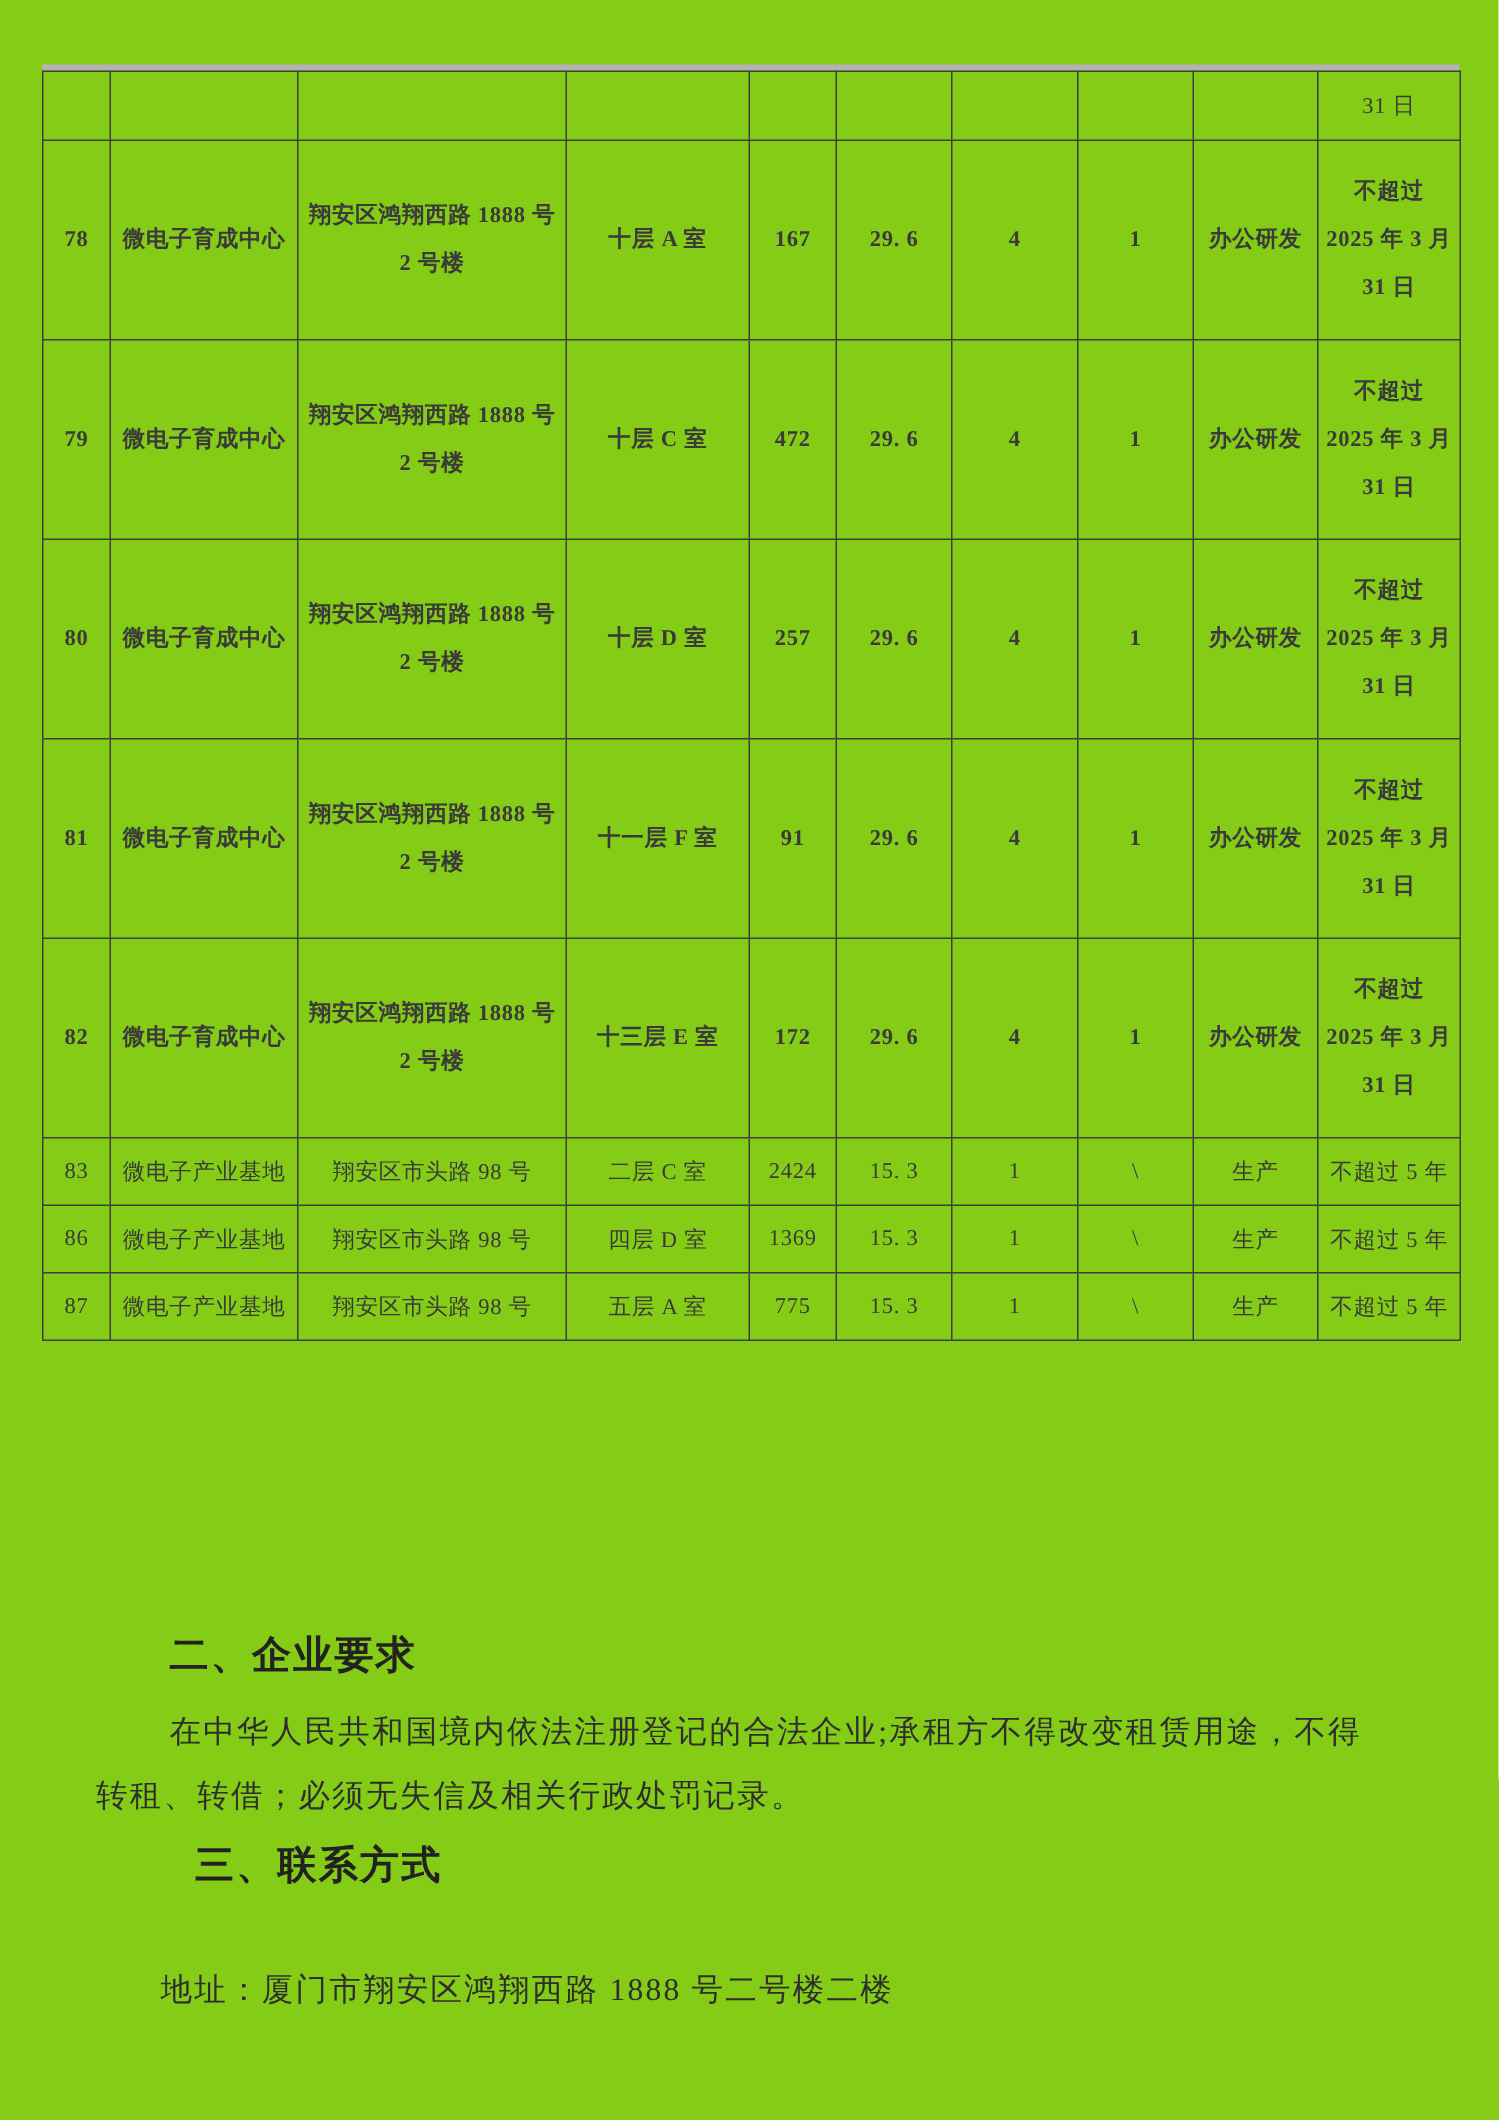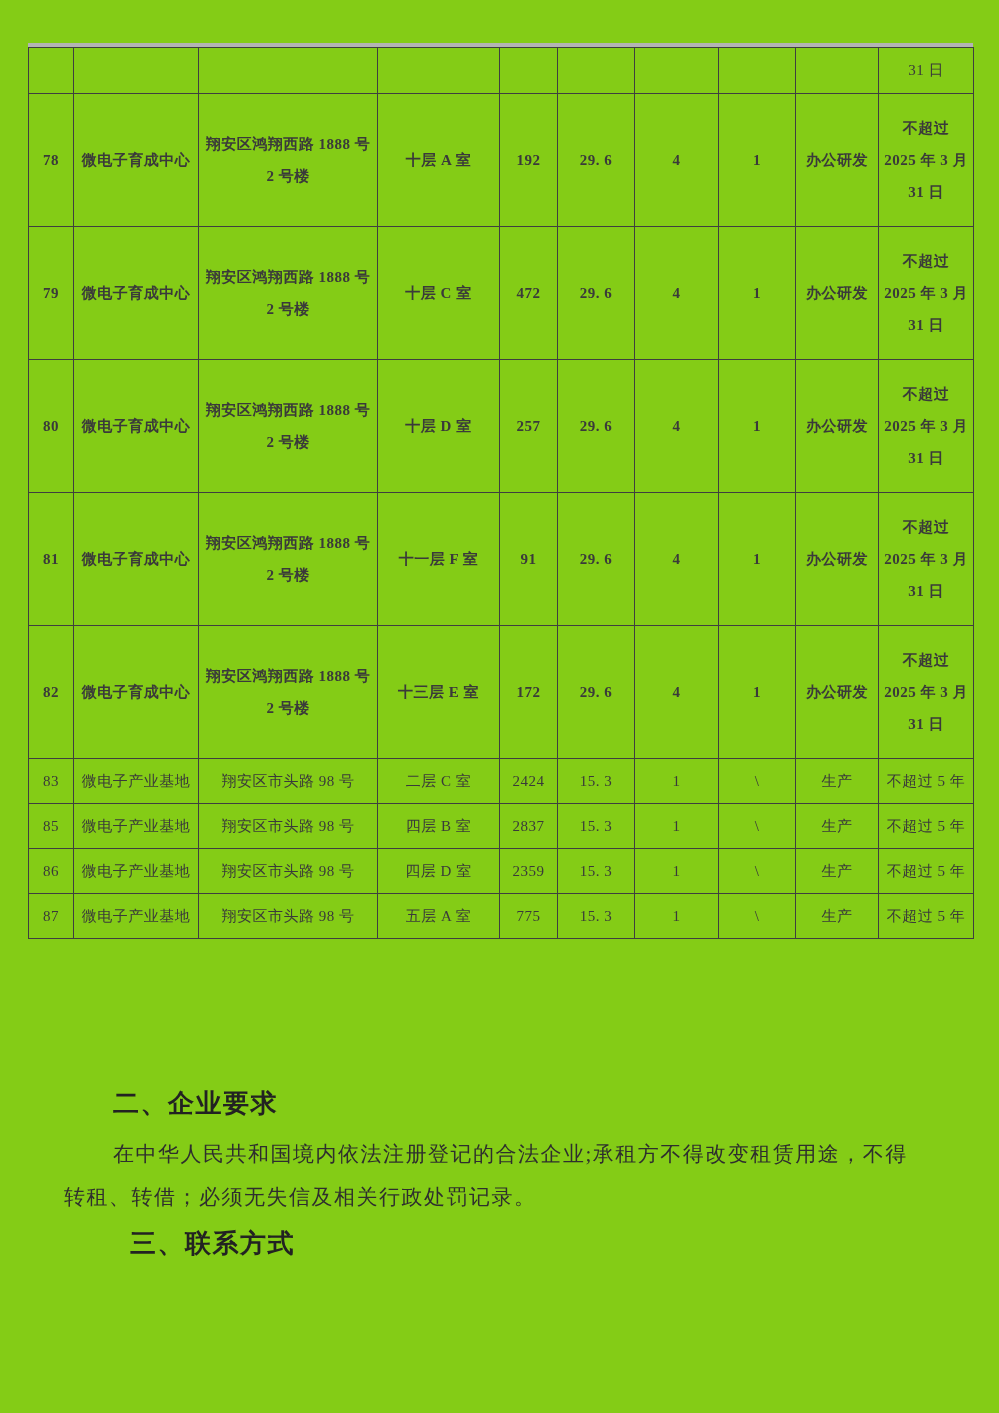--- a/index.html
+++ b/index.html
@@ -83,21 +83,21 @@
             <td></td>
             <td></td>
             <td>31 日</td>
           </tr>
           <tr class="r-tall">
             <td>78</td>
             <td>微电子育成中心</td>
             <td>翔安区鸿翔西路 1888 号
 2 号楼</td>
             <td>十层 A 室</td>
-            <td>192</td>
+            <td>167</td>
             <td>29. 6</td>
             <td>4</td>
             <td>1</td>
             <td>办公研发</td>
             <td>不超过
 2025 年 3 月
 31 日</td>
           </tr>
           <tr class="r-tall">
             <td>79</td>
@@ -165,37 +165,25 @@
             <td>翔安区市头路 98 号</td>
             <td>二层 C 室</td>
             <td>2424</td>
             <td>15. 3</td>
             <td>1</td>
             <td>\</td>
             <td>生产</td>
             <td>不超过 5 年</td>
           </tr>
           <tr class="r-short">
-            <td>85</td>
-            <td>微电子产业基地</td>
-            <td>翔安区市头路 98 号</td>
-            <td>四层 B 室</td>
-            <td>2837</td>
-            <td>15. 3</td>
-            <td>1</td>
-            <td>\</td>
-            <td>生产</td>
-            <td>不超过 5 年</td>
-          </tr>
-          <tr class="r-short">
             <td>86</td>
             <td>微电子产业基地</td>
             <td>翔安区市头路 98 号</td>
             <td>四层 D 室</td>
-            <td>2359</td>
+            <td>1369</td>
             <td>15. 3</td>
             <td>1</td>
             <td>\</td>
             <td>生产</td>
             <td>不超过 5 年</td>
           </tr>
           <tr class="r-short">
             <td>87</td>
             <td>微电子产业基地</td>
             <td>翔安区市头路 98 号</td>
@@ -213,14 +201,15 @@
 
   <div class="doc-line doc-heading l-req-heading">二、企业要求</div>
 
   <div class="doc-line l-req-2">转租、转借；必须无失信及相关行政处罚记录。</div>
 
   <div class="doc-line l-req-1">在中华人民共和国境内依法注册登记的合法企业;承租方不得改变租赁用途，不得</div>
 
   <div class="doc-line doc-heading l-contact-heading">三、联系方式</div>
 
 
+  <div class="doc-line l-addr">地址：厦门市翔安区鸿翔西路 1888 号二号楼二楼</div>
 
 </div>
 
 </body></html>

